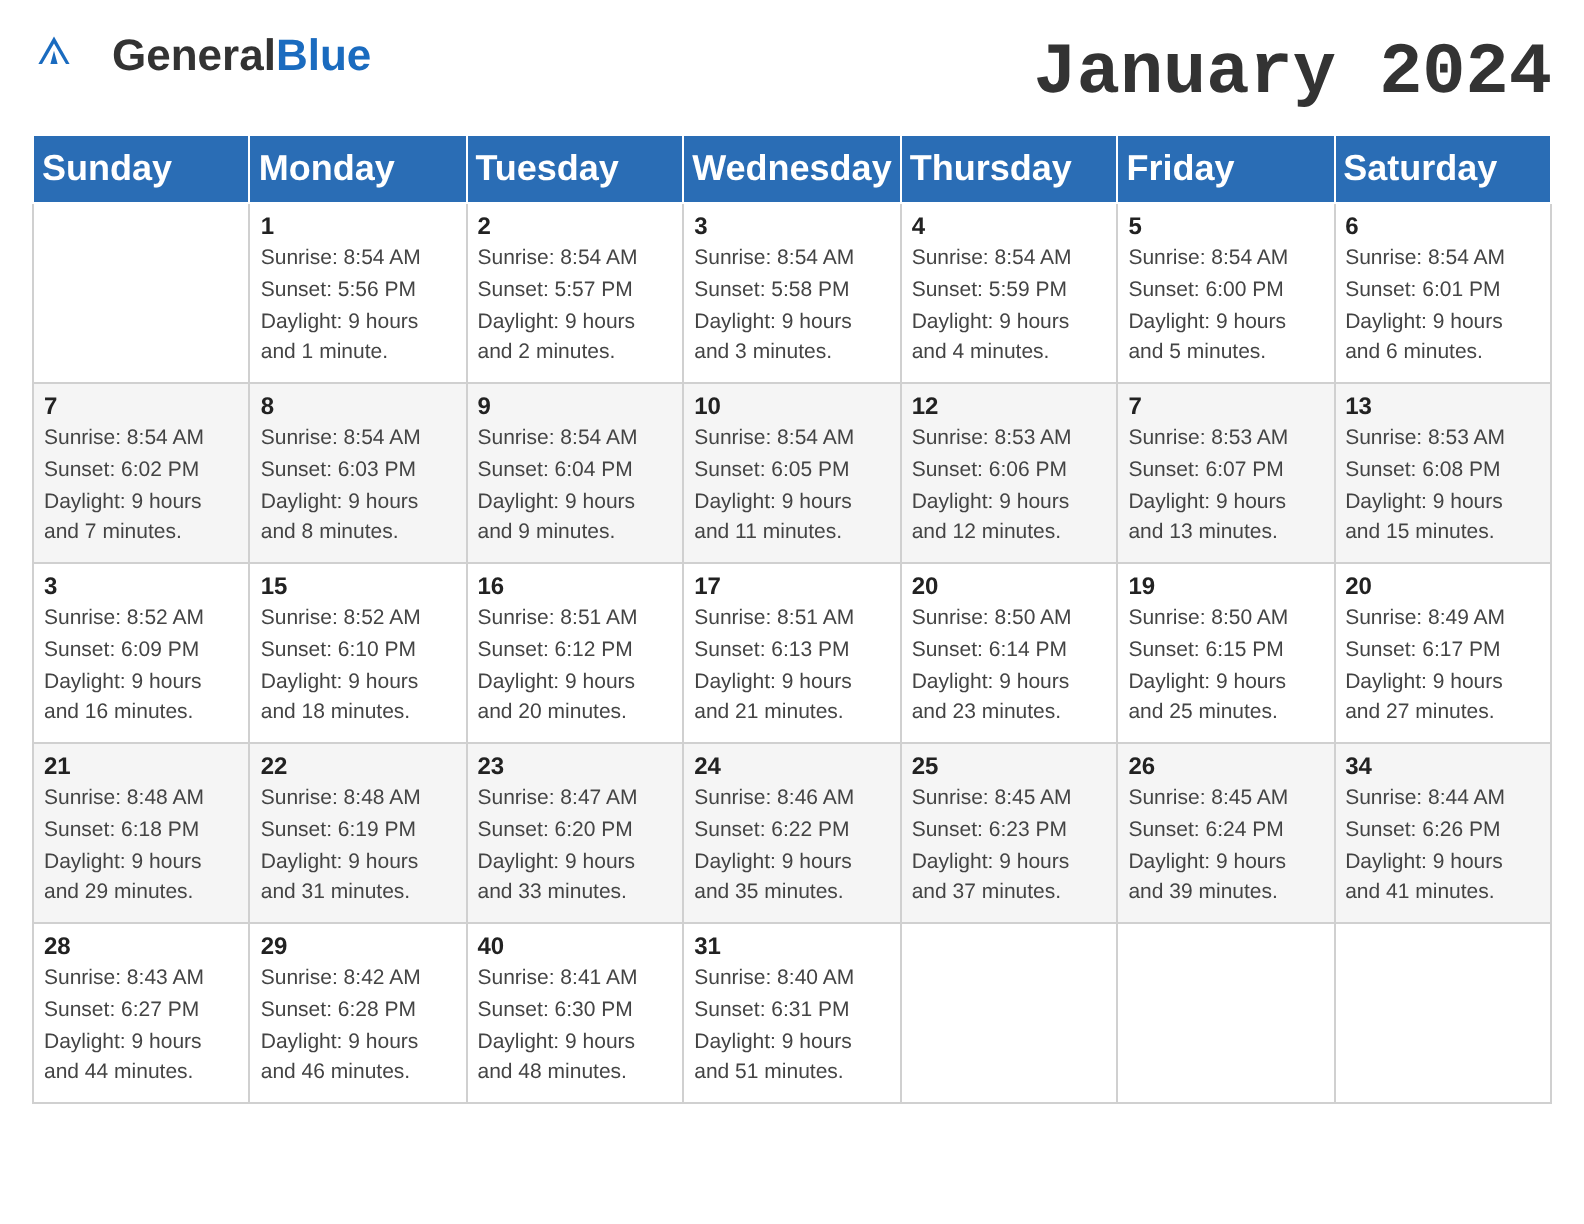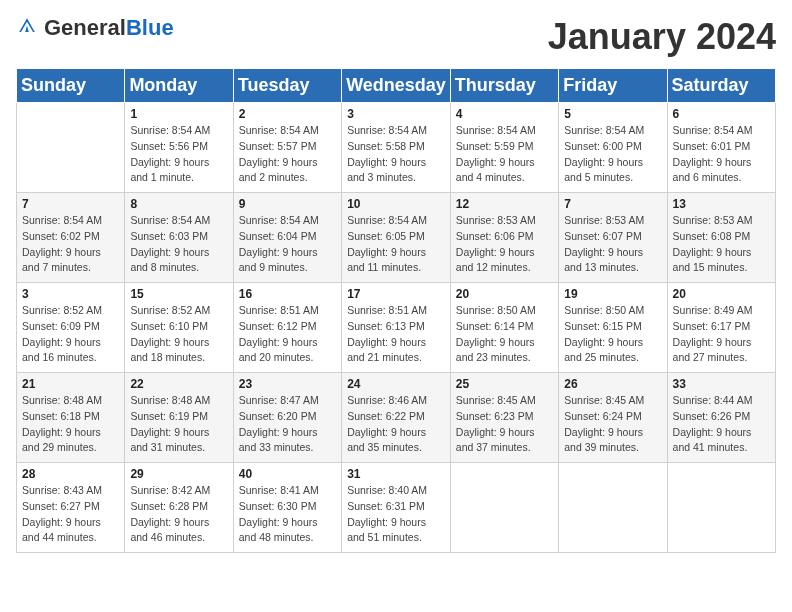--- a/index.html
+++ b/index.html
@@ -27,20 +27,21 @@
     }
     .logo-general { color: #333; }
     .logo-blue { color: #1a6bbf; }
     .logo-icon {
       width: 18px;
       height: 18px;
       margin-left: 2px;
     }
     .title-block {
       text-align: right;
+      font-family: Liberation Mono, monospace;
     }
     .calendar-title {
       font-size: 36px;
       font-weight: bold;
       color: #333;
     }
     .calendar-subtitle {
       font-size: 15px;
       color: #555;
     }
@@ -90,21 +91,21 @@
 <body>
 
 <div class="header-section">
   <div class="logo">
     <div>
       <svg class="logo-icon" viewBox="0 0 30 30">
         <polygon points="15,2 28,25 2,25" fill="#1a6bbf"></polygon>
         <polygon points="15,8 25,25 18,25 15,14 12,25 5,25" fill="#fff"></polygon>
       </svg>
     </div>
-    <div style="margin-left:8px;">
+    <div style="margin-left:20px;">
       <div class="logo-text">
         <span class="logo-general">General</span><span class="logo-blue">Blue</span>
       </div>
     </div>
   </div>
   <div class="title-block">
     <div class="calendar-title">January 2024</div>
   </div>
 </div>
 
@@ -227,21 +228,21 @@
         </td>
         <td>
           <div class="day-number">25</div>
           <div class="day-info">Sunrise: 8:45 AM<br>Sunset: 6:23 PM<br>Daylight: 9 hours<br>and 37 minutes.</div>
         </td>
         <td>
           <div class="day-number">26</div>
           <div class="day-info">Sunrise: 8:45 AM<br>Sunset: 6:24 PM<br>Daylight: 9 hours<br>and 39 minutes.</div>
         </td>
         <td>
-          <div class="day-number">33</div>
+          <div class="day-number">34</div>
           <div class="day-info">Sunrise: 8:44 AM<br>Sunset: 6:26 PM<br>Daylight: 9 hours<br>and 41 minutes.</div>
         </td>
       </tr>
       <tr>
         <td>
           <div class="day-number">28</div>
           <div class="day-info">Sunrise: 8:43 AM<br>Sunset: 6:27 PM<br>Daylight: 9 hours<br>and 44 minutes.</div>
         </td>
         <td>
           <div class="day-number">29</div>

